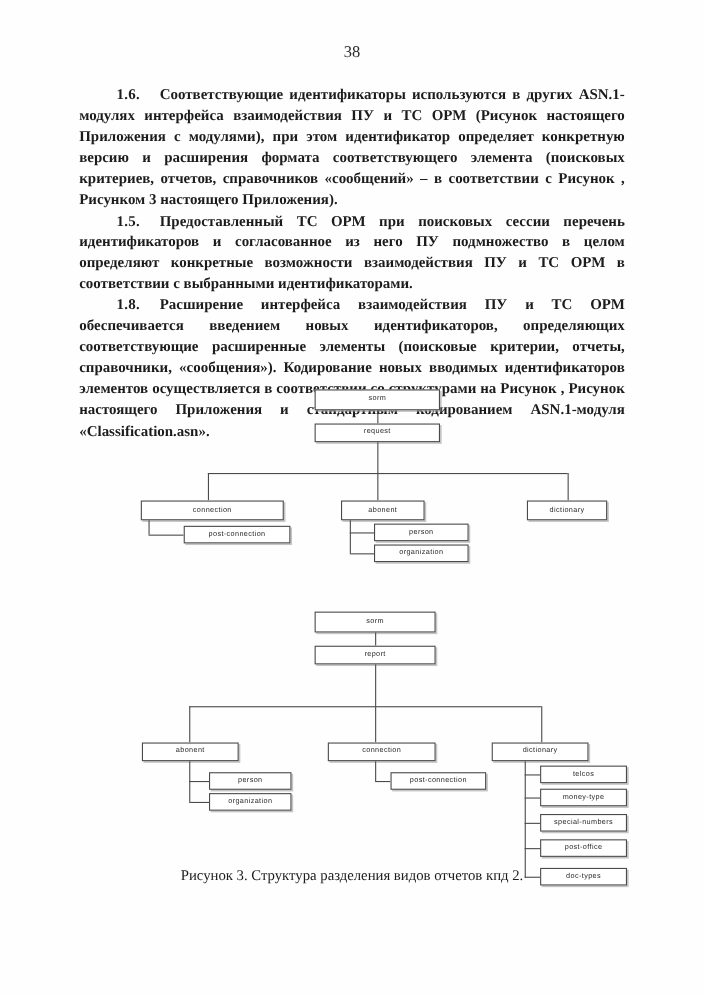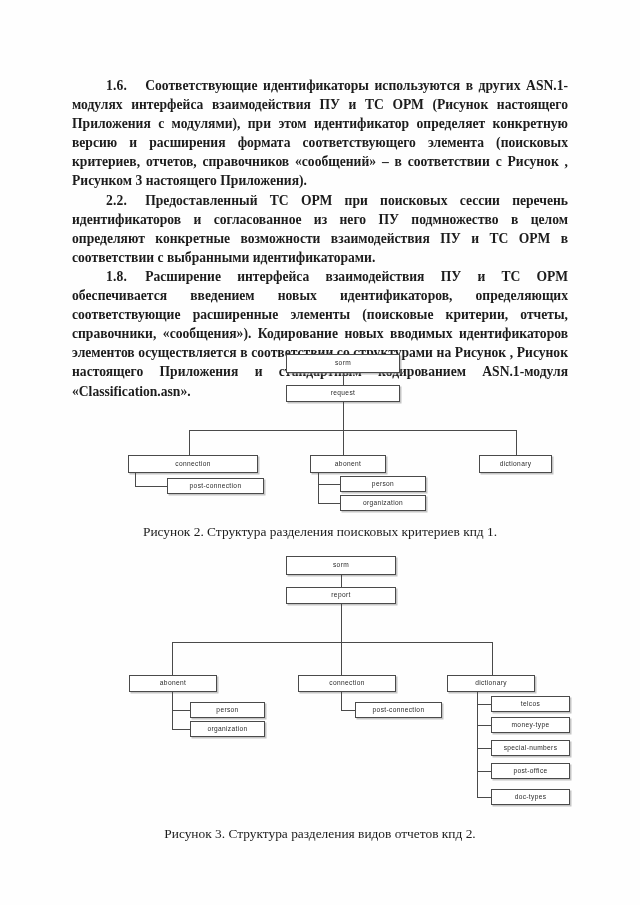--- a/index.html
+++ b/index.html
@@ -104,29 +104,30 @@
     font-size: 13.4px;
     color: #1c1c1c;
     font-family: "Liberation Serif", "DejaVu Serif", serif;
   }
 </style>
 </head>
 <body>
 
 <div class="page">
 
+  <div class="page-number">38</div>
 
   <div class="body-text">
 
     <p class="para">
       <span class="num">1.6.</span><span class="gap"></span><span>Соответствующие идентификаторы используются в других ASN.1-модулях интерфейса взаимодействия ПУ и ТС ОРМ (Рисунок настоящего Приложения с модулями), при этом идентификатор определяет конкретную версию и расширения формата соответствующего элемента (поисковых критериев, отчетов, справочников «сообщений» – в соответствии с Рисунок , Рисунком 3 настоящего Приложения).</span>
     </p>
 
     <p class="para">
-      <span class="num">2.2.</span><span class="gap"></span><span>Предоставленный ТС ОРМ при поисковых сессии перечень идентификаторов и согласованное из него ПУ подмножество в целом определяют конкретные возможности взаимодействия ПУ и ТС ОРМ в соответствии с выбранными идентификаторами.</span>
+      <span class="num">1.5.</span><span class="gap"></span><span>Предоставленный ТС ОРМ при поисковых сессии перечень идентификаторов и согласованное из него ПУ подмножество в целом определяют конкретные возможности взаимодействия ПУ и ТС ОРМ в соответствии с выбранными идентификаторами.</span>
     </p>
 
     <p class="para">
       <span class="num">1.8.</span><span class="gap"></span><span>Расширение интерфейса взаимодействия ПУ и ТС ОРМ обеспечивается введением новых идентификаторов, определяющих соответствующие расширенные элементы (поисковые критерии, отчеты, справочники, «сообщения»). Кодирование новых вводимых идентификаторов элементов осуществляется в соответствии со структурами на Рисунок , Рисунок  настоящего Приложения и стандартным кодированием ASN.1-модуля «Classification.asn».</span>
     </p>
 
   </div>
 
   <div class="figure" style="top:350px; height:170px;">
     <div class="diagram" style="height:170px;">
@@ -172,21 +173,20 @@
         <span>organization</span>
       </div>
 
       <div class="node" style="left:479px; top:105px; width:73px; height:18px;">
         <span>dictionary</span>
       </div>
 
     </div>
   </div>
 
-  <div class="caption" style="top:524px;">Рисунок 2. Структура разделения  поисковых критериев кпд 1.</div>
 
   <div class="figure" style="top:552px; height:250px;">
     <div class="diagram" style="height:250px;">
 
       <div class="node" style="left:286px; top:4px; width:110px; height:19px;">
         <span>sorm</span>
       </div>
       <div class="vline" style="left:341px; top:23px; height:12px;"></div>
 
       <div class="node" style="left:286px; top:35px; width:110px; height:17px;">
@@ -243,15 +243,15 @@
       <div class="node" style="left:491px; top:211px; width:79px; height:16px;">
         <span>post-office</span>
       </div>
       <div class="node" style="left:491px; top:237px; width:79px; height:16px;">
         <span>doc-types</span>
       </div>
 
     </div>
   </div>
 
-  <div class="caption" style="top:826px;">Рисунок 3.  Структура разделения видов отчетов кпд 2.</div>
+  <div class="caption" style="top:788px;">Рисунок 3.  Структура разделения видов отчетов кпд 2.</div>
 
 </div>
 
 </body></html>

